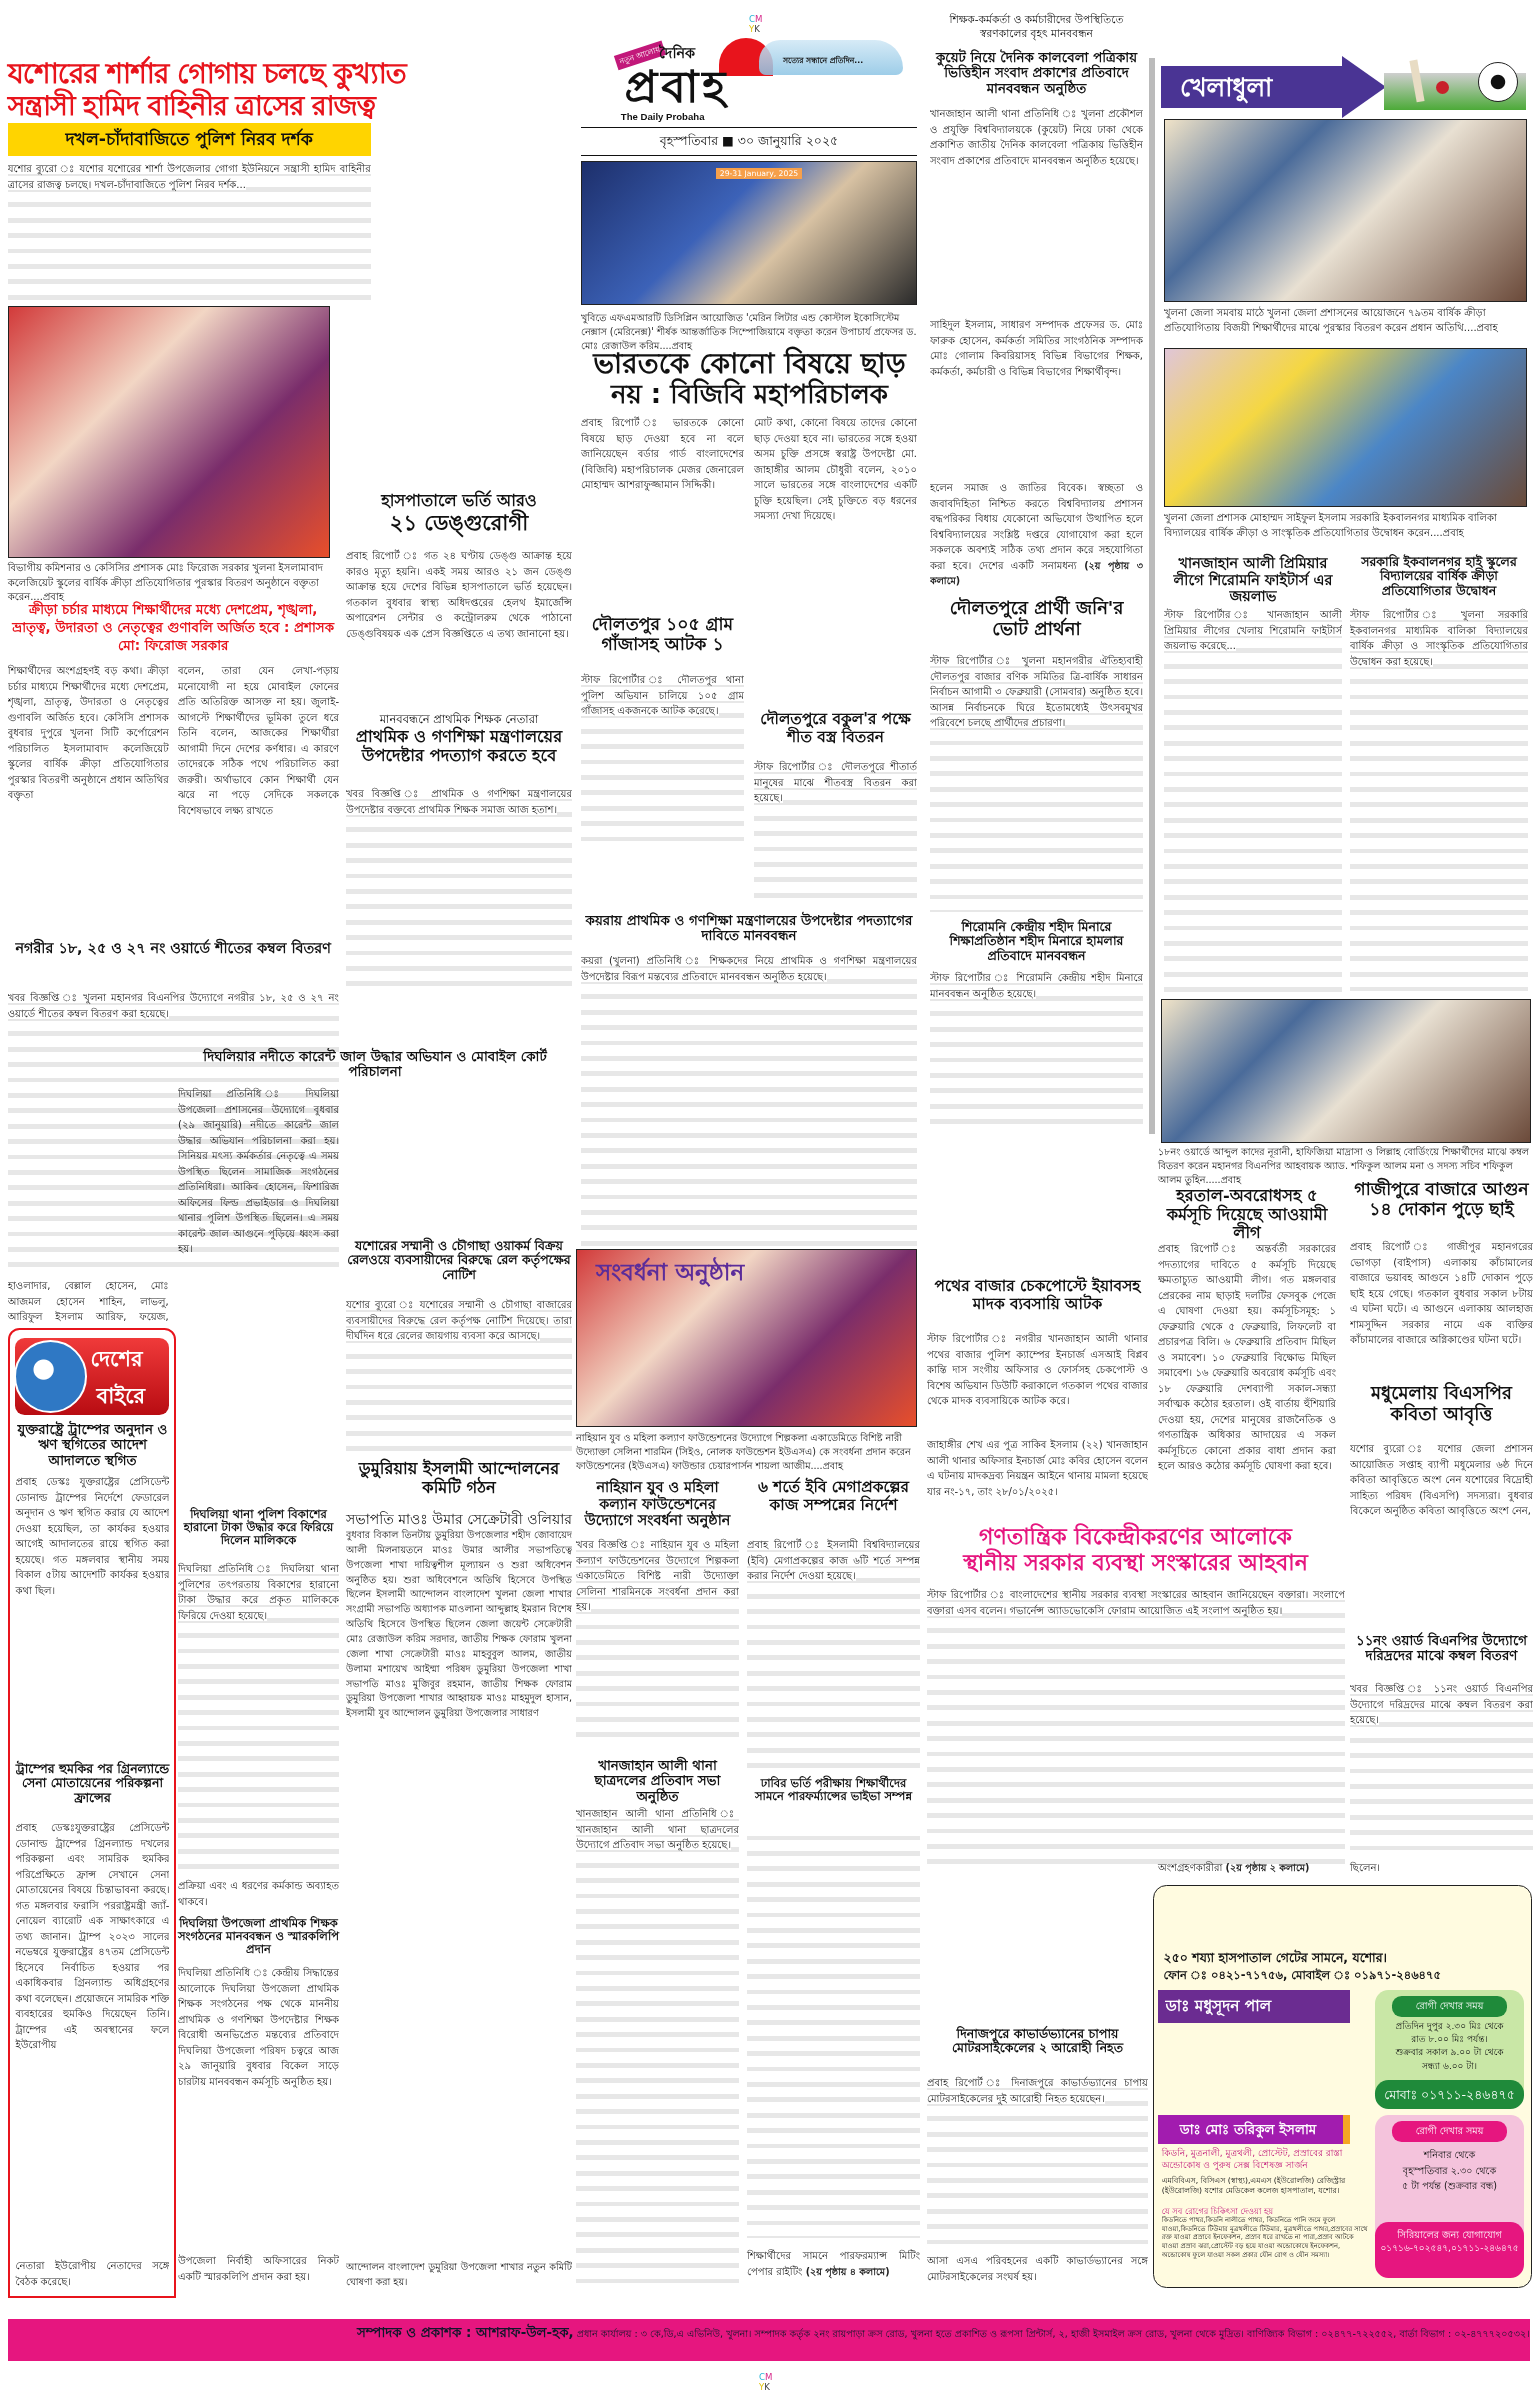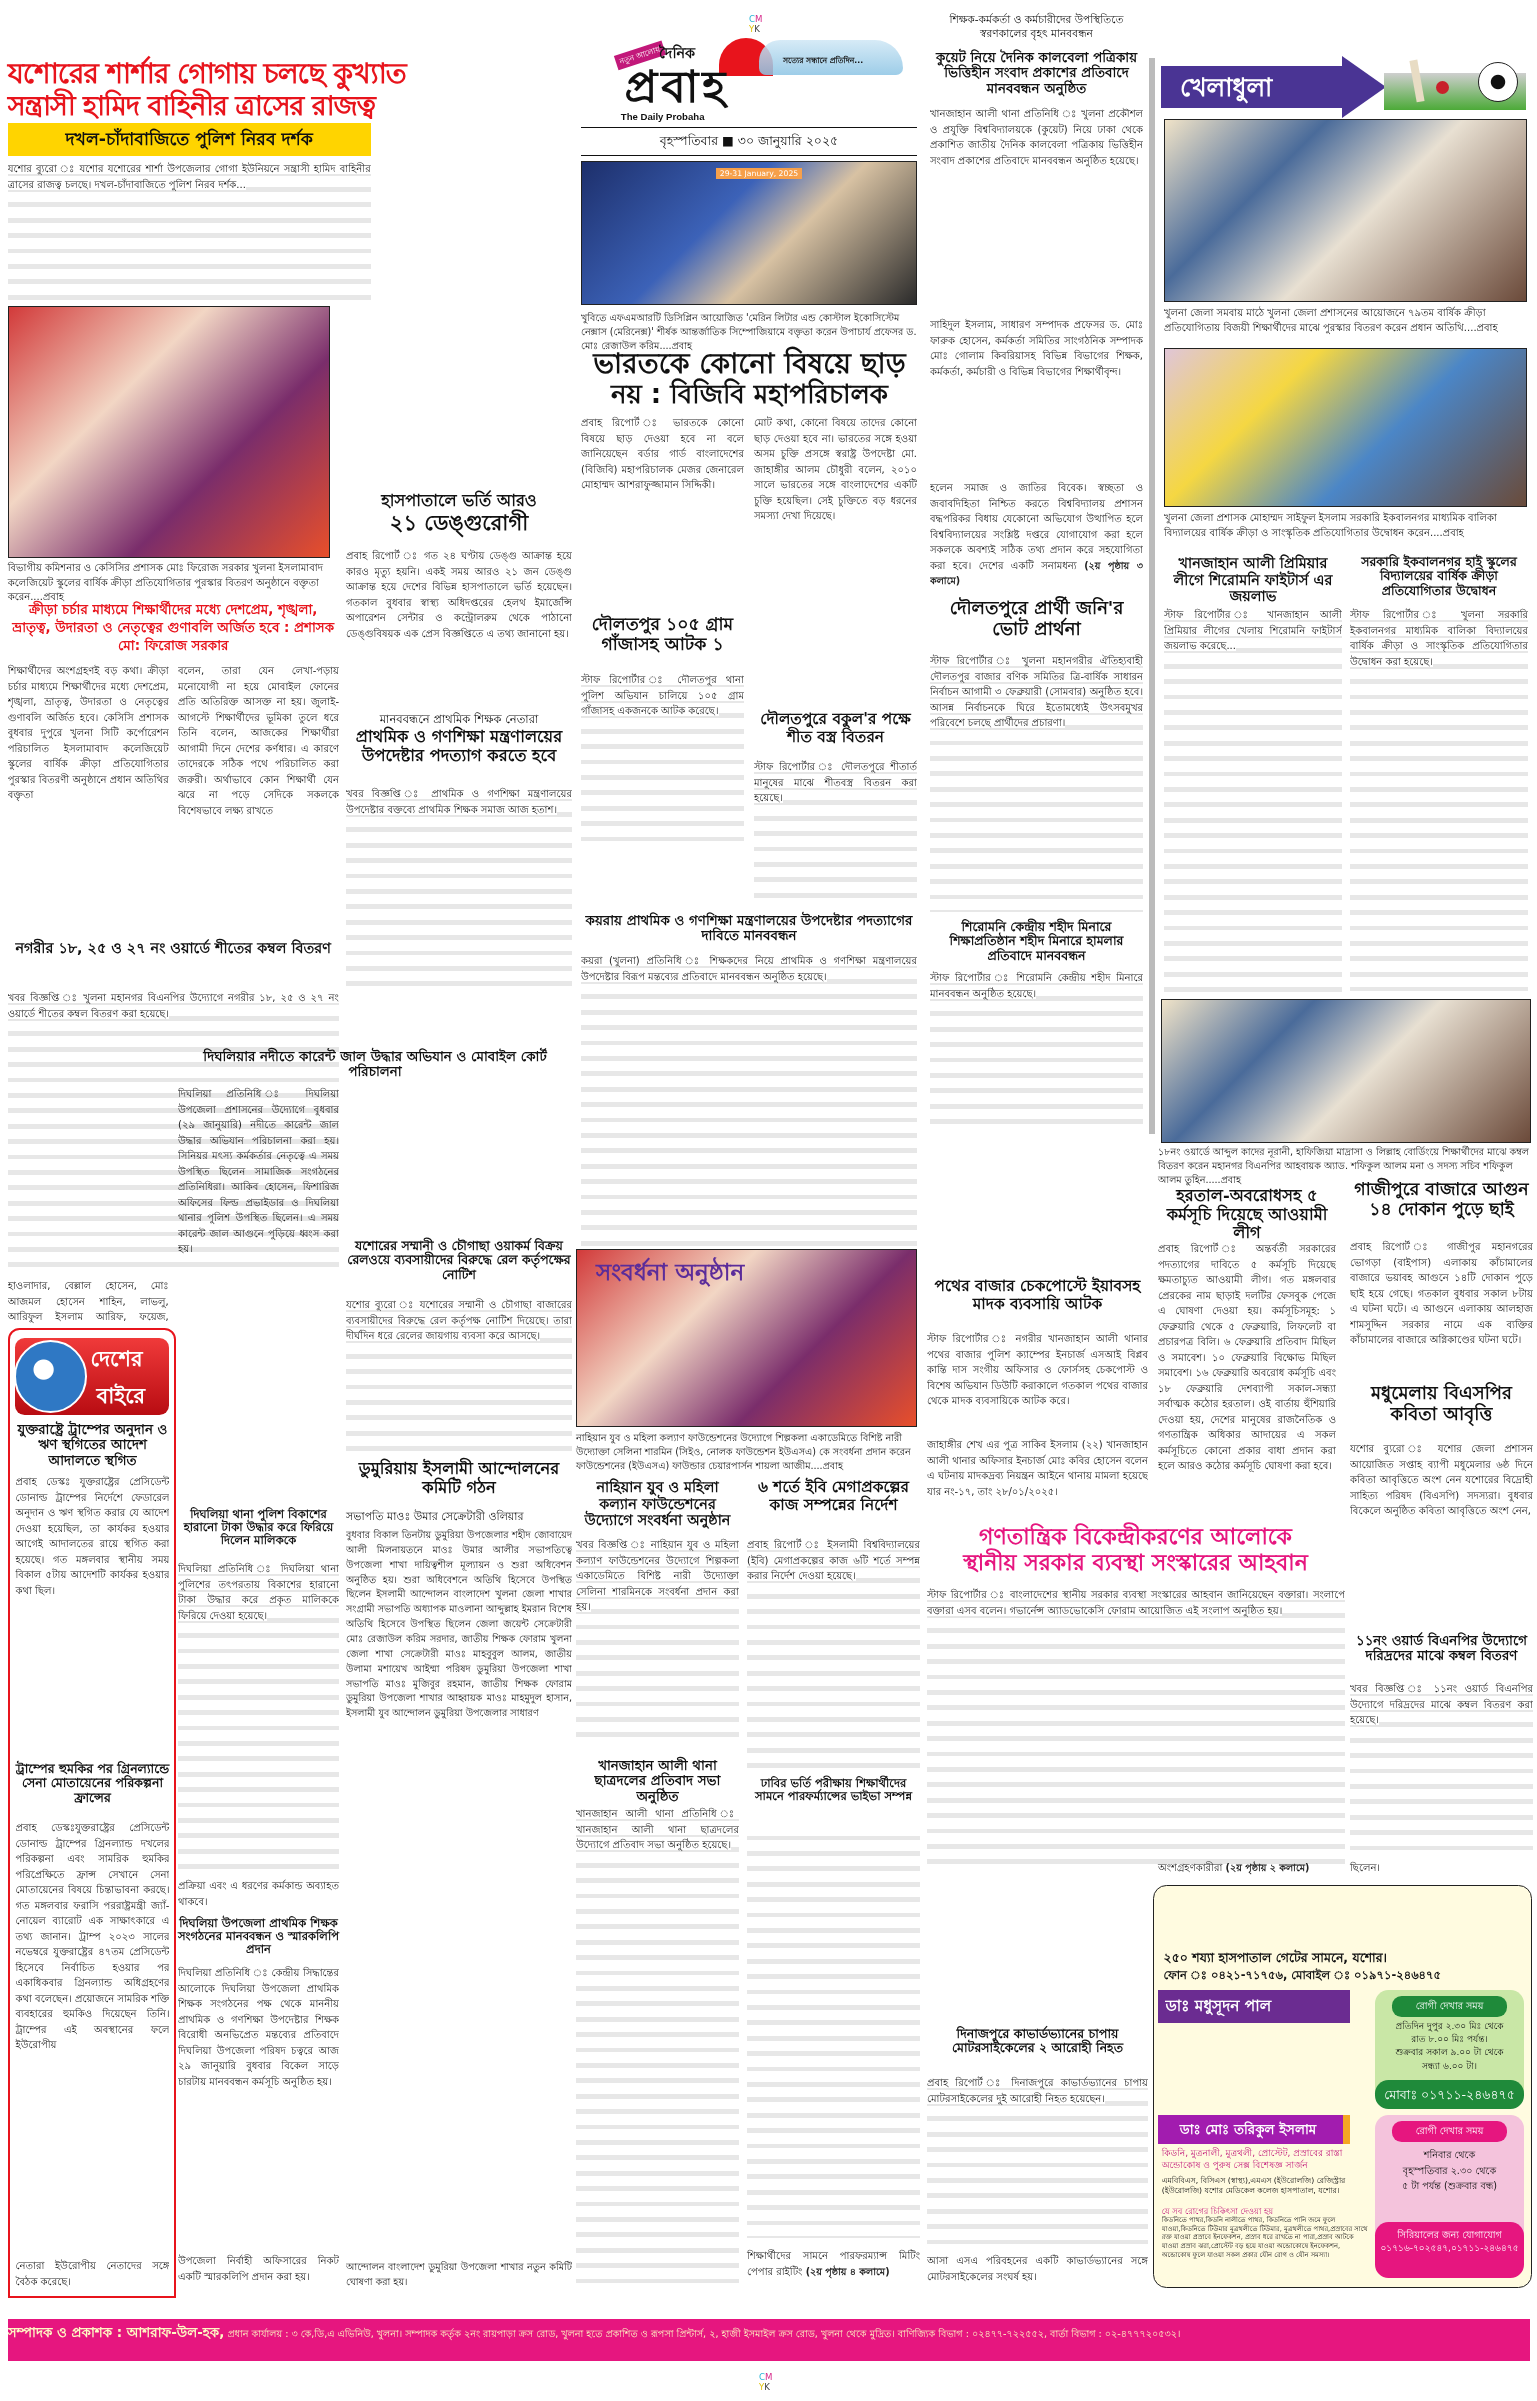--- a/index.html
+++ b/index.html
@@ -164,21 +164,21 @@
 
 <div class="abs hl-black" style="left:178px;top:1508px;width:161px;font-size:11.5px">দিঘলিয়া থানা পুলিশ বিকাশের হারানো টাকা উদ্ধার করে ফিরিয়ে দিলেন মালিককে</div>
 <div class="abs body-text col-lines" style="left:178px;top:1561px;width:161px;height:317px;overflow:hidden"><span style="background:#fff">দিঘলিয়া প্রতিনিধি ঃ দিঘলিয়া থানা পুলিশের তৎপরতায় বিকাশের হারানো টাকা উদ্ধার করে প্রকৃত মালিককে ফিরিয়ে দেওয়া হয়েছে।</span></div>
 
 <div class="abs body-text" style="left:178px;top:1878px;width:161px">প্রক্রিয়া এবং এ ধরণের কর্মকান্ড অব্যাহত থাকবে।</div>
 <div class="abs hl-black" style="left:178px;top:1917px;width:161px;font-size:11.5px">দিঘলিয়া উপজেলা প্রাথমিক শিক্ষক সংগঠনের মানববন্ধন ও স্মারকলিপি প্রদান</div>
 <div class="abs body-text" style="left:178px;top:1965px;width:161px;height:279px;overflow:hidden">দিঘলিয়া প্রতিনিধি ঃ কেন্দ্রীয় সিদ্ধান্তের আলোকে দিঘলিয়া উপজেলা প্রাথমিক শিক্ষক সংগঠনের পক্ষ থেকে মাননীয় প্রাথমিক ও গণশিক্ষা উপদেষ্টার শিক্ষক বিরোধী অনভিপ্রেত মন্তব্যের প্রতিবাদে দিঘলিয়া উপজেলা পরিষদ চত্বরে আজ ২৯ জানুয়ারি বুধবার বিকেল সাড়ে চারটায় মানববন্ধন কর্মসূচি অনুষ্ঠিত হয়।</div>
 <div class="abs body-text" style="left:178px;top:2253px;width:161px;height:38px;overflow:hidden">উপজেলা নির্বাহী অফিসারের নিকট একটি স্মারকলিপি প্রদান করা হয়।</div>
 
 <div class="abs hl-black" style="left:346px;top:1460px;width:226px;font-size:16.3px">ডুমুরিয়ায় ইসলামী আন্দোলনের কমিটি গঠন</div>
-<div class="abs" style="left:346px;top:1508px;width:226px;font-size:11px;text-align:left">সভাপতি মাওঃ উমার সেক্রেটারী ওলিয়ার</div>
+<div class="abs" style="left:346px;top:1508px;width:226px;font-size:14px;text-align:left">সভাপতি মাওঃ উমার সেক্রেটারী ওলিয়ার</div>
 <div class="abs body-text" style="left:346px;top:1528px;width:226px;height:730px;overflow:hidden;font-size:9.6px">বুধবার বিকাল তিনটায় ডুমুরিয়া উপজেলার শহীদ জোবায়েদ আলী মিলনায়তনে মাওঃ উমার আলীর সভাপতিত্বে উপজেলা শাখা দায়িত্বশীল মূল্যায়ন ও শুরা অধিবেশন অনুষ্ঠিত হয়। শুরা অধিবেশনে অতিথি হিসেবে উপস্থিত ছিলেন ইসলামী আন্দোলন বাংলাদেশ খুলনা জেলা শাখার সংগ্রামী সভাপতি অধ্যাপক মাওলানা আব্দুল্লাহ ইমরান বিশেষ অতিথি হিসেবে উপস্থিত ছিলেন জেলা জয়েন্ট সেক্রেটারী মোঃ রেজাউল করিম সরদার, জাতীয় শিক্ষক ফোরাম খুলনা জেলা শাখা সেক্রেটারী মাওঃ মাহবুবুল আলম, জাতীয় উলামা মশায়েখ আইম্মা পরিষদ ডুমুরিয়া উপজেলা শাখা সভাপতি মাওঃ মুজিবুর রহমান, জাতীয় শিক্ষক ফোরাম ডুমুরিয়া উপজেলা শাখার আহ্বায়ক মাওঃ মাহমুদুল হাসান, ইসলামী যুব আন্দোলন ডুমুরিয়া উপজেলার সাধারণ</div>
 <div class="abs body-text" style="left:346px;top:2260px;width:226px;height:35px;overflow:hidden;font-size:9.6px">আন্দোলন বাংলাদেশ ডুমুরিয়া উপজেলা শাখার নতুন কমিটি ঘোষণা করা হয়।</div>
 
 <div class="abs photo red" style="left:576px;top:1249px;width:341px;height:178px">
   <div class="abs" style="left:19px;top:3.8px;color:#5b2c9a;font-size:23px;font-weight:bold">সংবর্ধনা অনুষ্ঠান</div>
 </div>
 <div class="abs caption" style="left:576px;top:1431px;width:346px;font-size:9.6px">নাহিয়ান যুব ও মহিলা কল্যাণ ফাউন্ডেশনের উদ্যোগে শিল্পকলা একাডেমিতে বিশিষ্ট নারী উদ্যোক্তা সেলিনা শারমিন (সিইও, নোলক ফাউন্ডেশন ইউএসএ) কে সংবর্ধনা প্রদান করেন ফাউন্ডেশনের (ইউএসএ) ফাউন্ডার চেয়ারপার্সন শায়লা আজীম....প্রবাহ</div>
 
 <div class="abs hl-black" style="left:576px;top:1479px;width:163px;font-size:14.4px">নাহিয়ান যুব ও মহিলা কল্যান ফাউন্ডেশনের উদ্যোগে সংবর্ধনা অনুষ্ঠান</div>
 <div class="abs body-text col-lines" style="left:576px;top:1537px;width:163px;height:211px;overflow:hidden"><span style="background:#fff">খবর বিজ্ঞপ্তি ঃ নাহিয়ান যুব ও মহিলা কল্যাণ ফাউন্ডেশনের উদ্যোগে শিল্পকলা একাডেমিতে বিশিষ্ট নারী উদ্যোক্তা সেলিনা শারমিনকে সংবর্ধনা প্রদান করা হয়।</span></div>
@@ -240,21 +240,21 @@
       <div>বৃহস্পতিবার ২.৩০ থেকে</div>
       <div>৫ টা পর্যন্ত (শুক্রবার বন্ধ)</div>
     </div>
   </div>
   <div class="abs" style="left:221px;top:336px;width:149px;height:56px;background:#e6167f;color:#fff;border-radius:13.4px;text-align:center;font-size:9.6px;line-height:1.5;padding-top:5.8px">
     <div>সিরিয়ালের জন্য যোগাযোগ</div>
     <div style="font-size:9px">০১৭১৬-৭০২৫৪৭,০১৭১১-২৪৬৪৭৫</div>
   </div>
 </div>
 
-<div class="abs" style="left:7.7px;top:2319px;width:1522px;height:42px;background:#e6167f;color:#fef9c3;text-align:left">
+<div class="abs" style="left:7.7px;top:2319px;width:1522px;height:42px;background:#e6167f;color:#0f172a;text-align:right">
   <div style="font-size:9.6px;padding-top:3.8px;white-space:nowrap;overflow:hidden">
     <span style="font-size:13.4px;font-weight:bold">সম্পাদক ও প্রকাশক : আশরাফ-উল-হক,</span>
     <span>প্রধান কার্যালয় : ৩ কে,ডি,এ এভিনিউ, খুলনা। সম্পাদক কর্তৃক ২নং রায়পাড়া ক্রস রোড, খুলনা হতে প্রকাশিত ও রূপসা প্রিন্টার্স, ২, হাজী ইসমাইল ক্রস রোড, খুলনা থেকে মুদ্রিত। বাণিজ্যিক বিভাগ : ০২৪৭৭-৭২২৫৫২, বার্তা বিভাগ : ০২-৪৭৭৭২০৫৩২।</span>
   </div>
 </div>
 <div class="abs" style="left:759px;top:2373px;font-size:8.6px;line-height:9.6px;color:#444">
   <span style="color:#2ab5d6">C</span><span style="color:#d6288a">M</span><br><span style="color:#e0c000">Y</span><span>K</span>
 </div>
 
 

